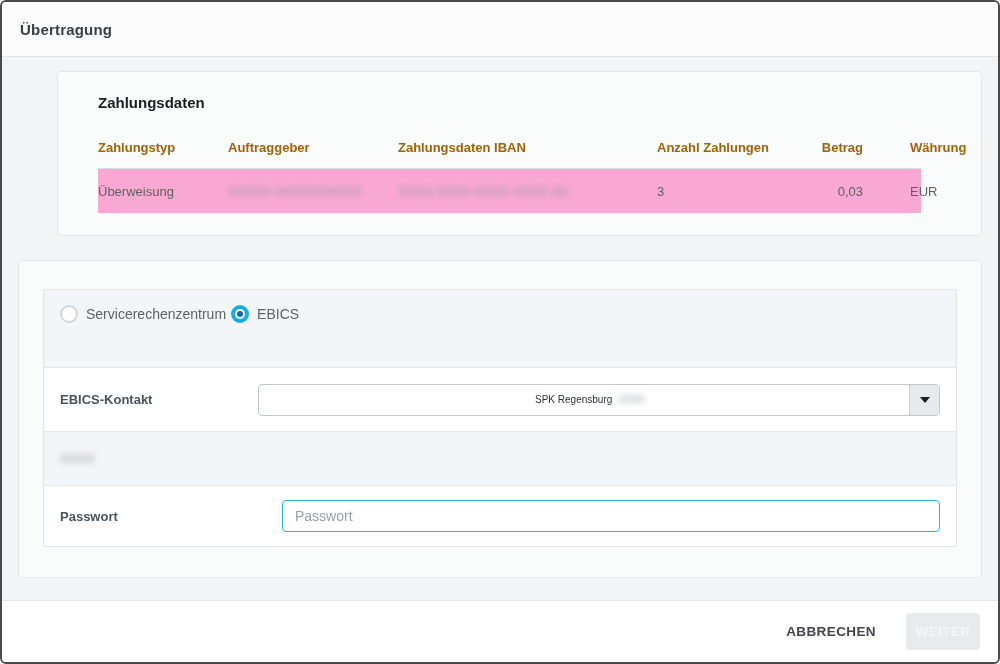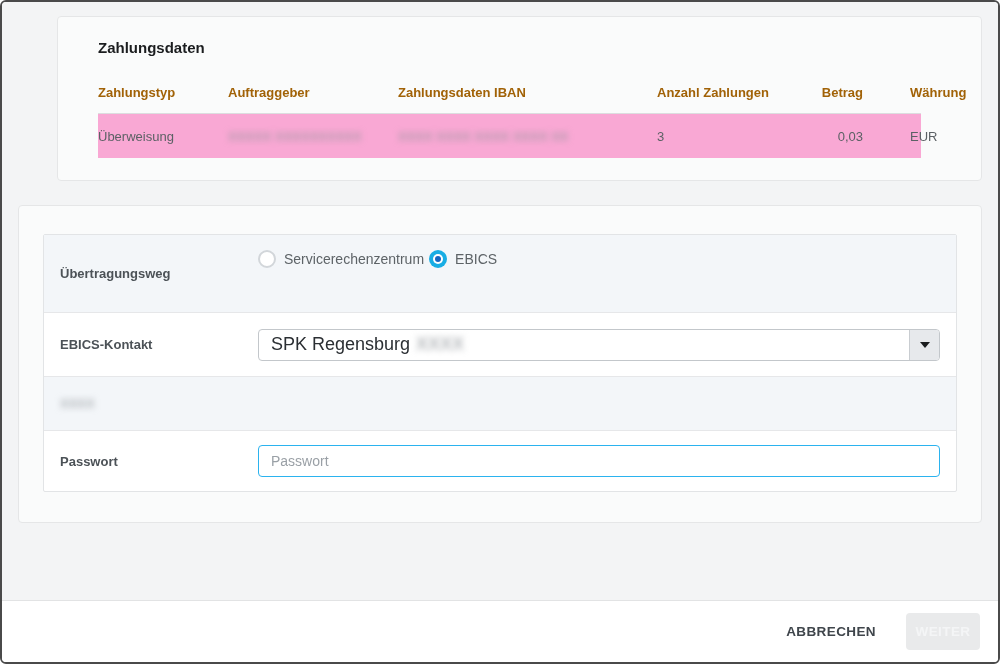--- a/index.html
+++ b/index.html
@@ -100,21 +100,21 @@
   .row-shaded { background: #f3f6f9; }
   .form-label {
     font-size: 13px;
     font-weight: bold;
     color: #4c5257;
   }
   .row-radios { height: 78px; align-items: start; padding-top: 15px; }
   .row-radios .form-label { padding-top: 16px; }
   .row-kontakt { height: 64px; }
   .row-schluessel { height: 54px; }
-  .row-passwort { height: 60px; }
+  .row-passwort { height: 60px; gap: 24px; }
   
   .radio-group { display: flex; gap: 5px; }
   .radio-line { display: flex; align-items: center; gap: 8px; cursor: pointer; }
   .radio-circle {
     width: 18px; height: 18px;
     border-radius: 50%;
     background: #fff;
     border: 2px solid #d2d6da;
     flex: 0 0 auto;
     position: relative;
@@ -150,22 +150,23 @@
     align-items: stretch;
     overflow: hidden;
     cursor: pointer;
   }
   .dropdown .dd-value {
     flex: 1 1 auto;
     display: flex;
     align-items: center;
     gap: 6px;
     padding-left: 12px;
-    font-size: 18px;
+    font-size: 10px;
     color: #2b2f33;
+    justify-content: center;
   }
   .dropdown .dd-button {
     flex: 0 0 30px;
     background: #e7e9ec;
     border-left: 1px solid #c9cdd1;
     display: flex;
     align-items: center;
     justify-content: center;
   }
   .dd-arrow {
@@ -224,20 +225,23 @@
     letter-spacing: 0.4px;
     color: #f4f5f6;
     cursor: default;
   }
 </style>
 </head>
 <body>
 
 <div class="window">
 
+  <div class="titlebar">
+    <span class="title">Übertragung</span>
+  </div>
 
   <div class="content">
 
     <div class="panel panel-payment">
       <h2>Zahlungsdaten</h2>
 
       <div class="ptable-header">
         <div class="th">Zahlungstyp</div>
         <div class="th">Auftraggeber</div>
         <div class="th">Zahlungsdaten IBAN</div>
@@ -253,21 +257,20 @@
         <div class="td">3</div>
         <div class="td align-right">0,03</div>
         <div class="td col-waehrung">EUR</div>
       </div>
     </div>
 
     <div class="panel panel-form">
       <div class="form-box">
 
         <div class="form-row row-radios row-shaded">
-          <div class="form-label">Übertragungsweg</div>
           <div class="radio-group">
             <label class="radio-line">
               <span class="radio-circle"></span>
               <span class="radio-label">Servicerechenzentrum</span>
             </label>
             <label class="radio-line">
               <span class="radio-circle checked"></span>
               <span class="radio-label">EBICS</span>
             </label>
           </div>

